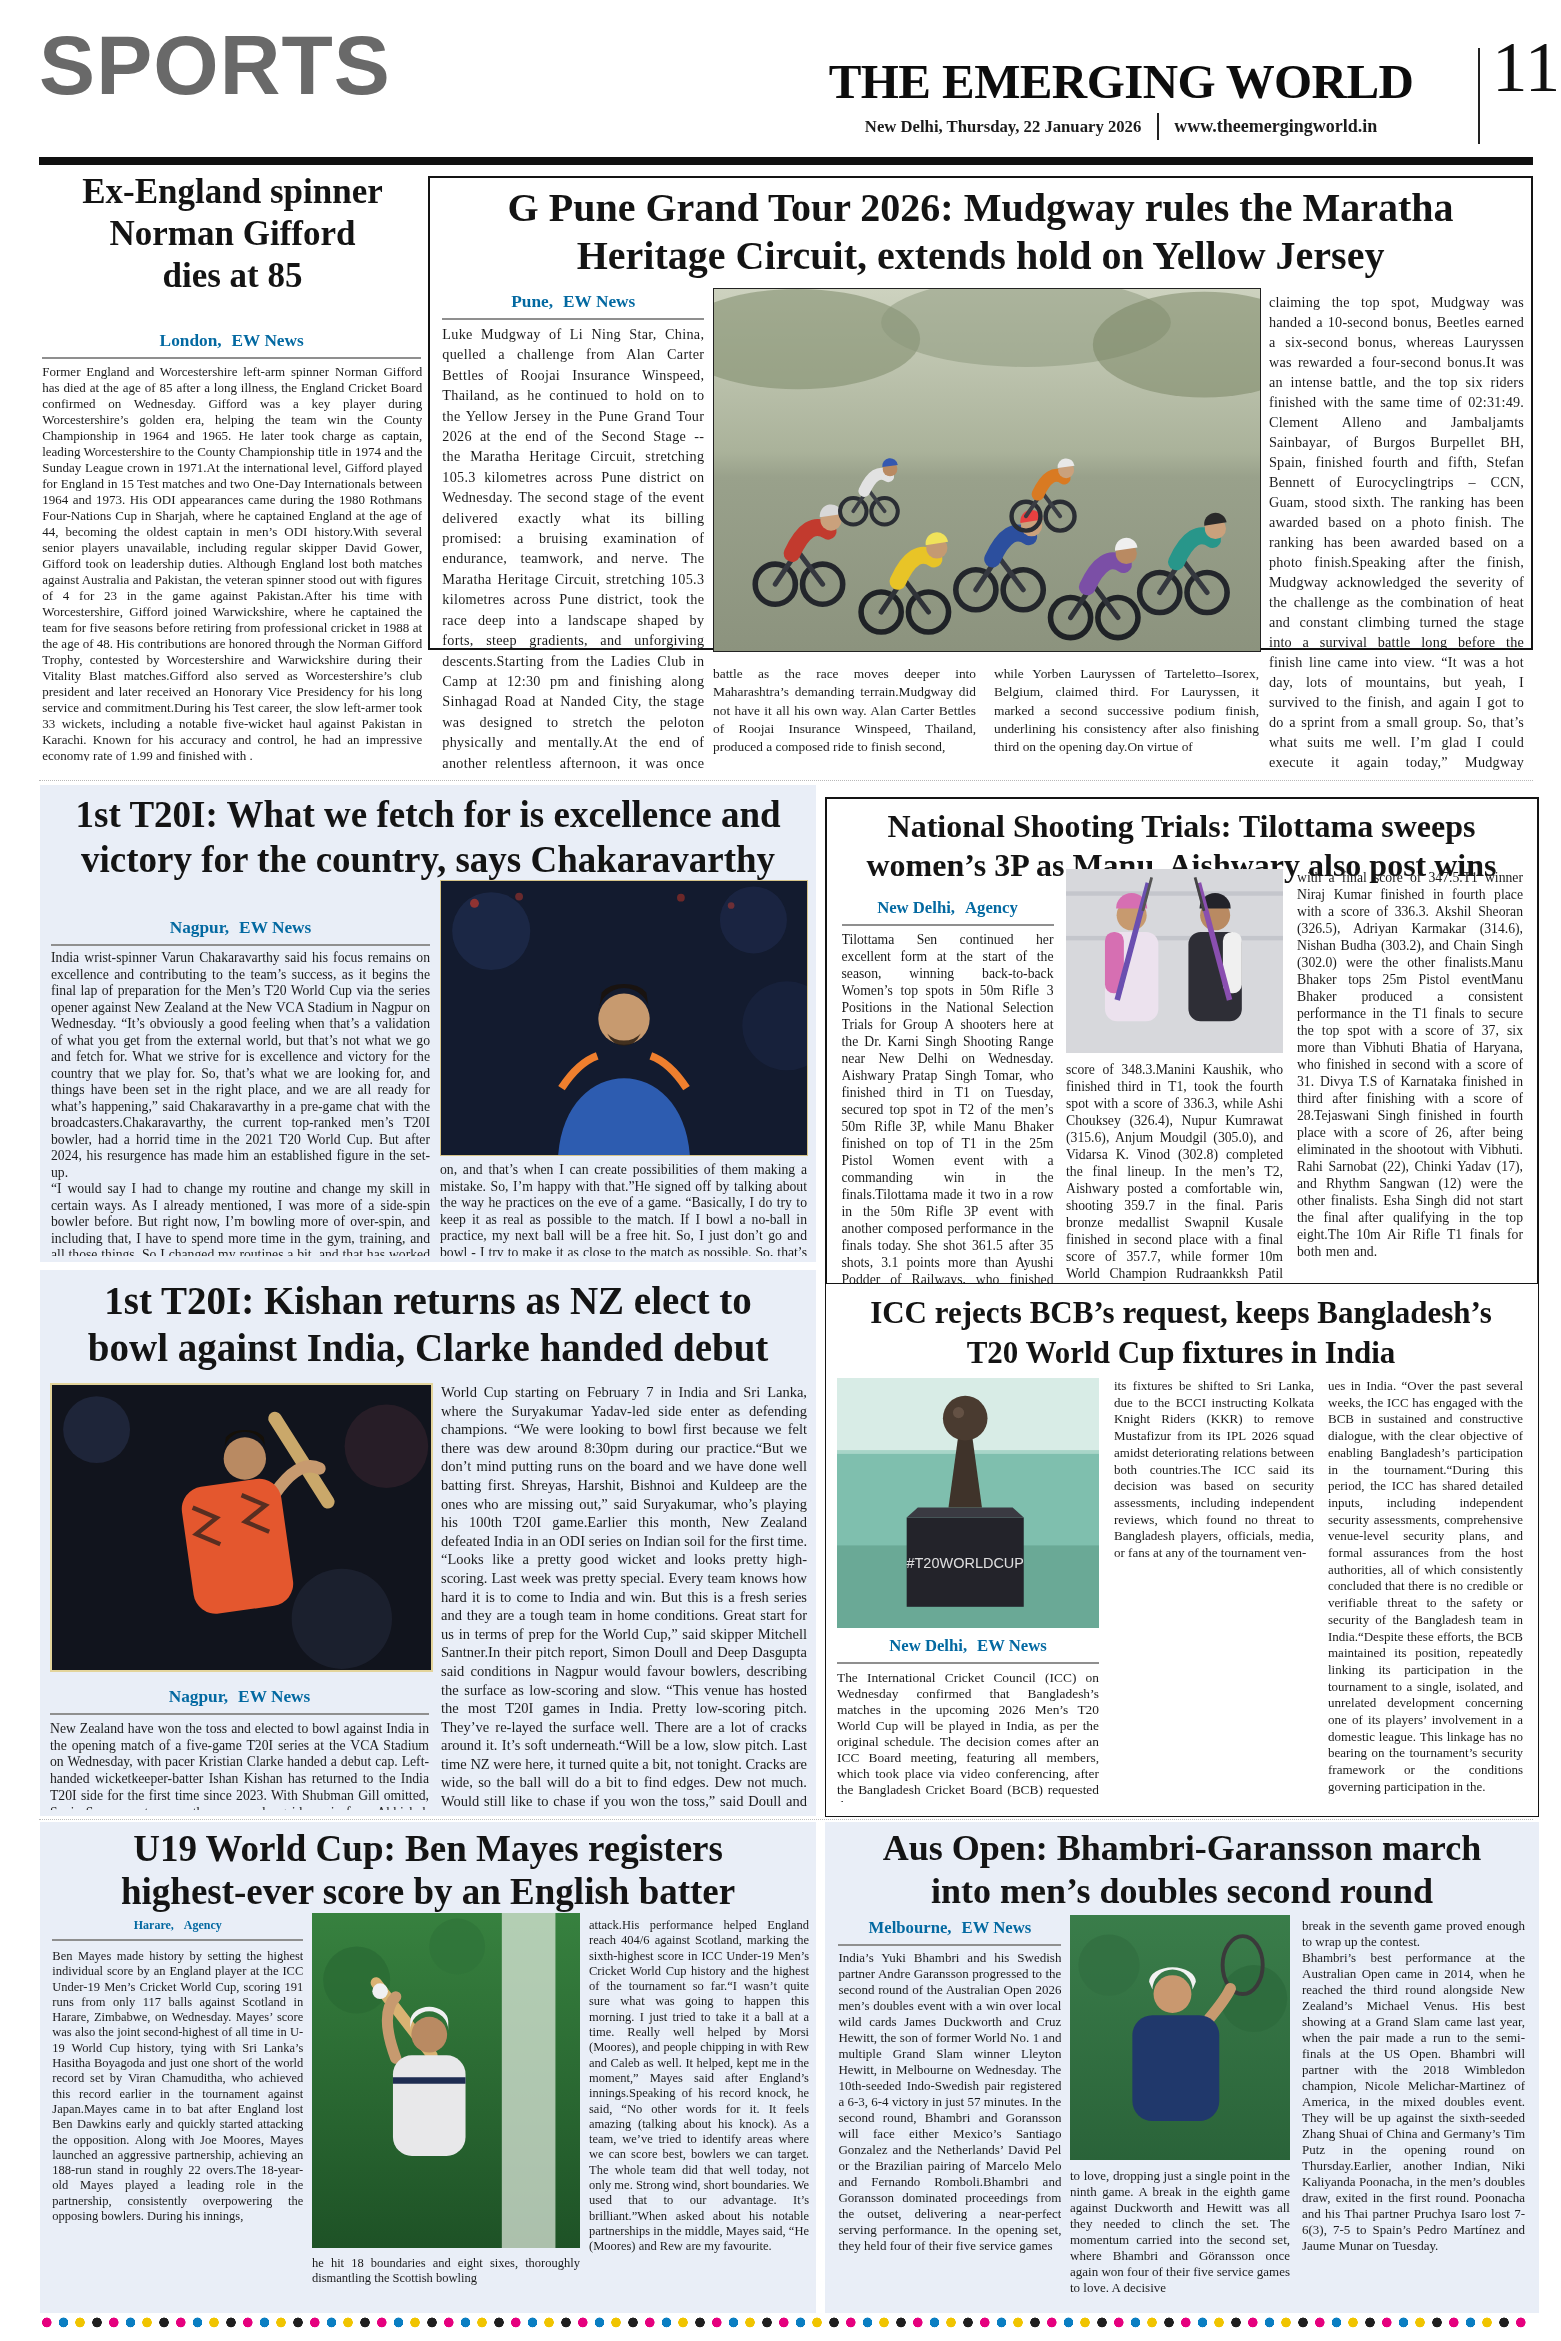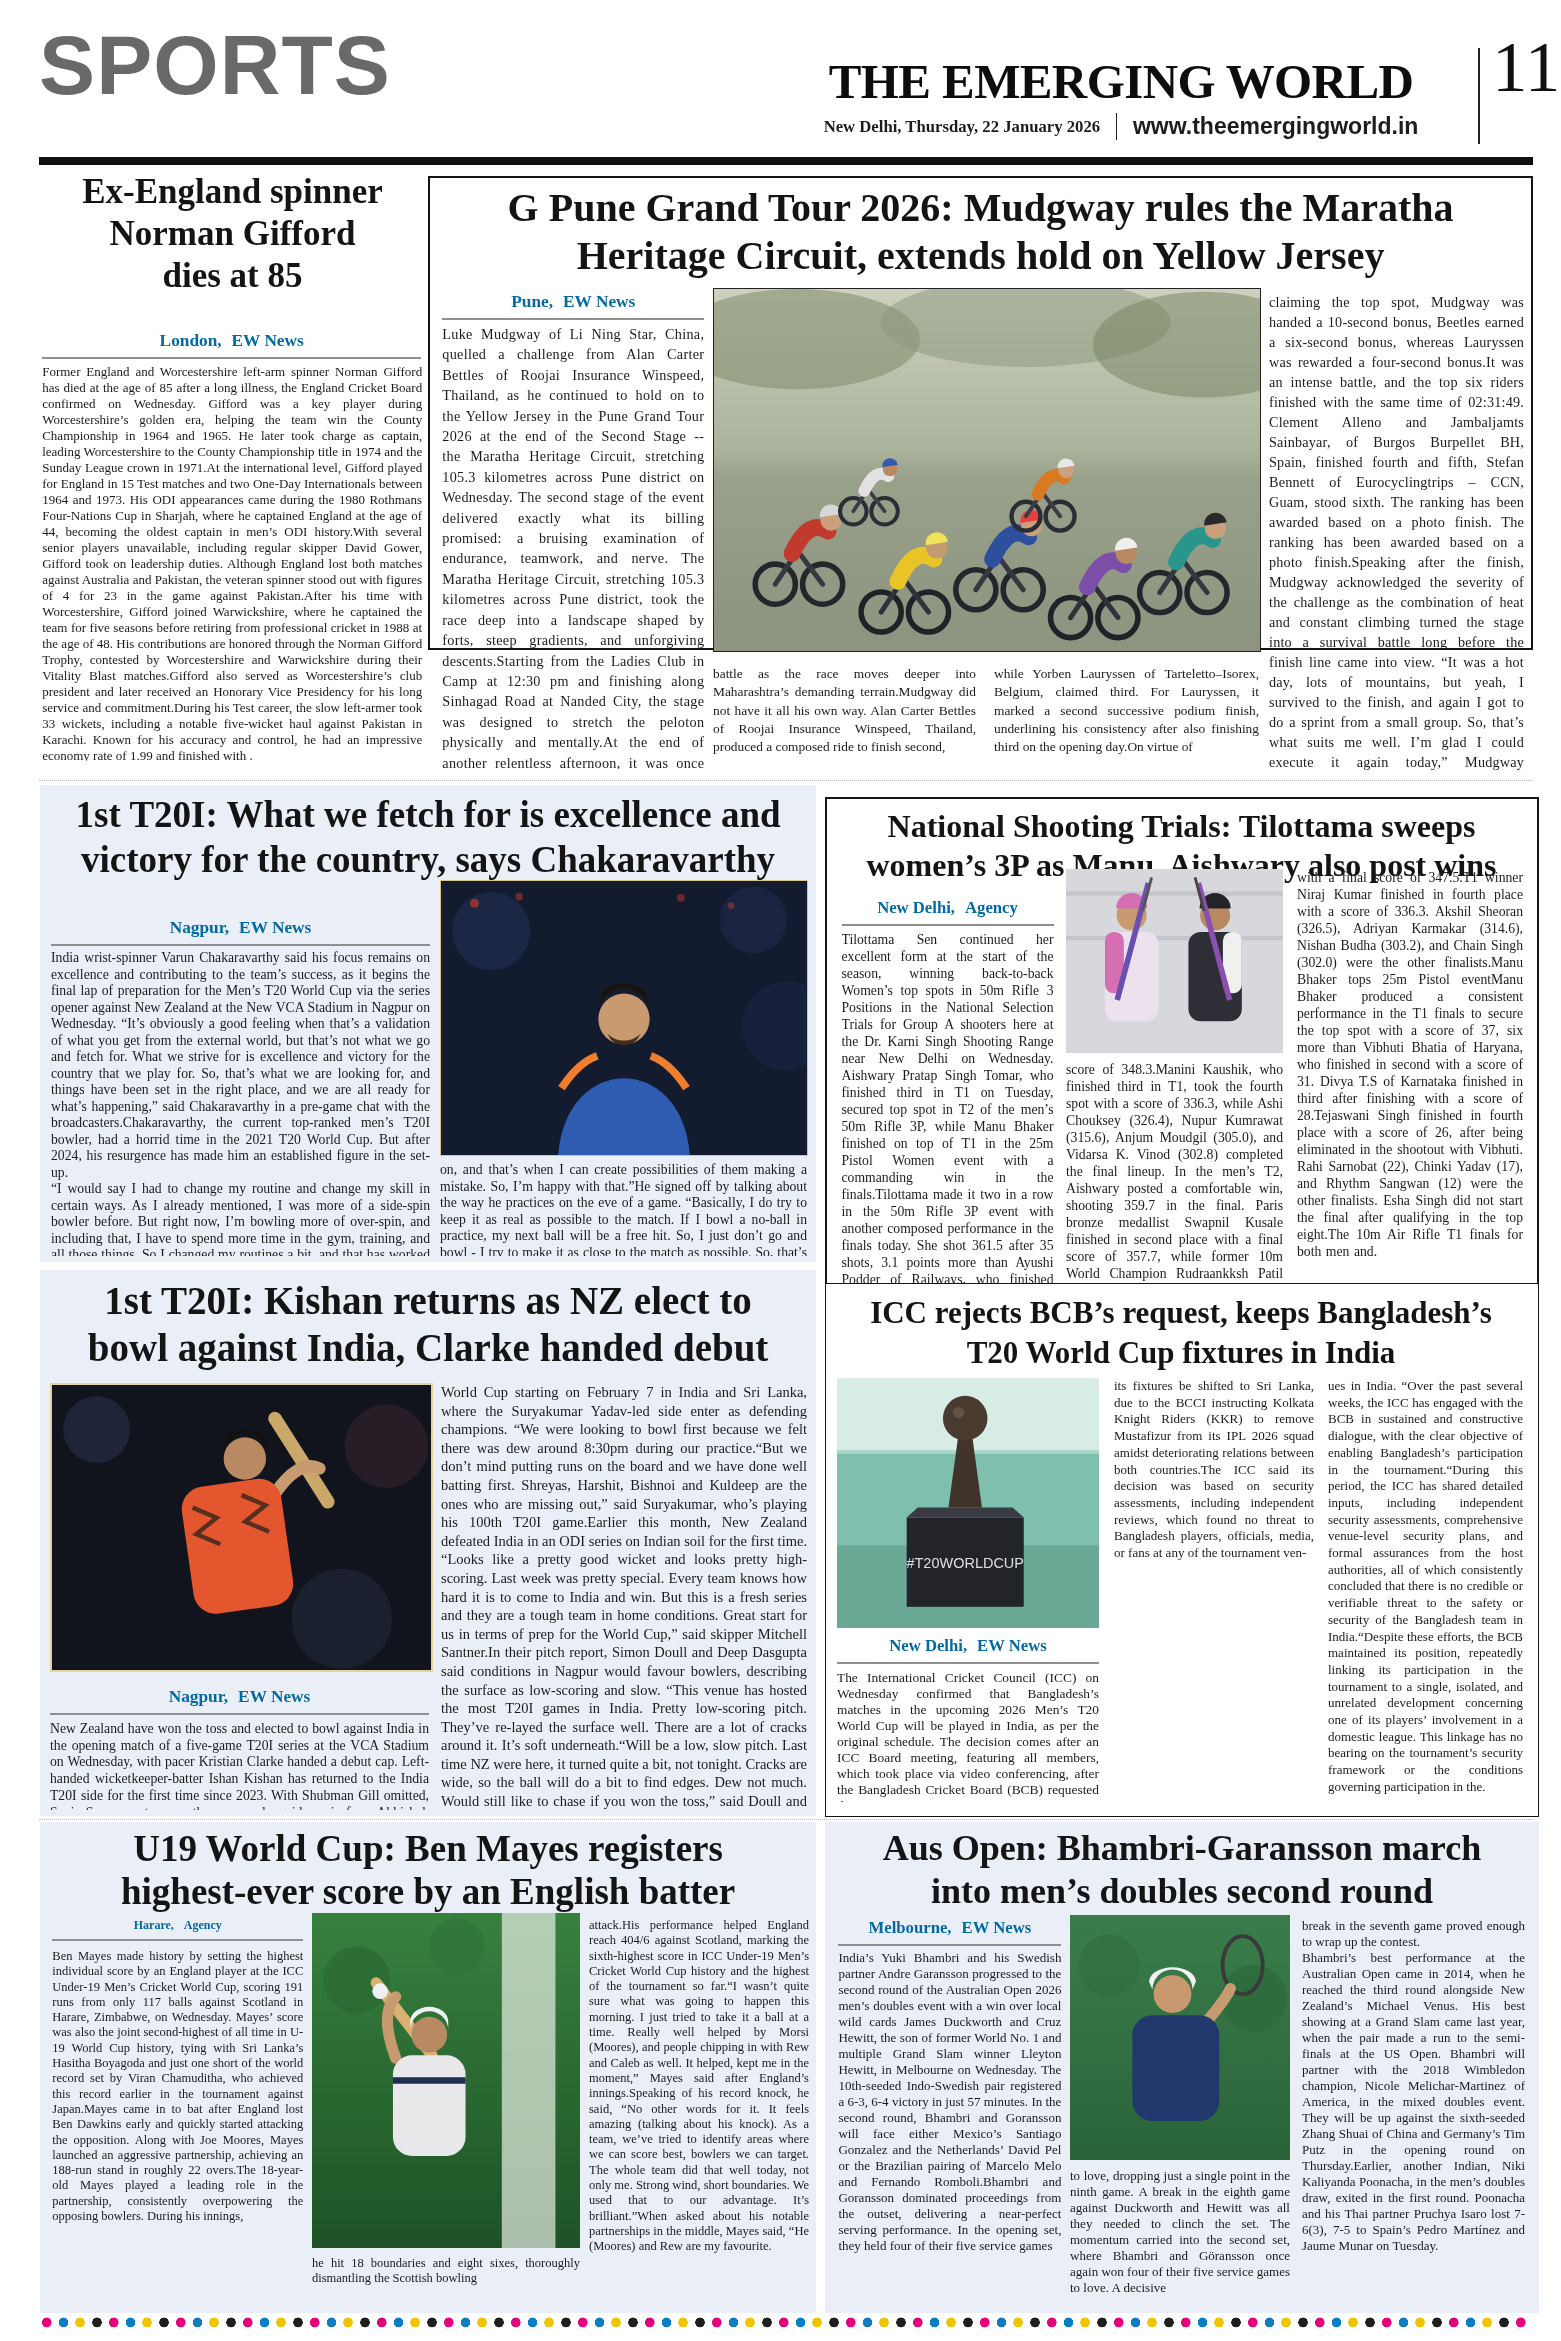--- a/index.html
+++ b/index.html
@@ -18,21 +18,21 @@
   .photo svg{display:block;width:100%;height:100%;}
   .dotted-sep{border-top:1.7px dotted #b8b8b8;height:0;}
   
   .sports-title{font-family:"Liberation Sans","DejaVu Sans",sans-serif;font-weight:bold;
                 font-size:84px;color:#696969;letter-spacing:1.1px;line-height:1;}
   .masthead{text-align:center;}
   .masthead-title{font-size:49px;font-weight:bold;letter-spacing:-0.6px;line-height:1.05;color:#0d0d0d;}
   .masthead-sub{display:flex;justify-content:center;align-items:center;gap:15.6px;margin-top:5.6px;}
   .masthead-date{font-size:16.7px;font-weight:bold;}
   .masthead-divider{width:1.7px;height:27px;background:#222;}
-  .masthead-site{font-size:23px;font-weight:bold;font-family:Liberation Sans, sans-serif;}
+  .masthead-site{font-size:18px;font-weight:bold;font-family:Liberation Serif, serif;}
   .page-num{font-size:71px;line-height:1;color:#101010;}
   .pagenum-rule{width:1.7px;background:#222;}
   .black-bar{background:#101010;}
   
   .t-gifford{font-size:13px;line-height:16px;}
   .t-cyc1{font-size:14.2px;line-height:20.4px;letter-spacing:0.3px;word-spacing:1.7px;}
   .t-cyc2{font-size:13.4px;line-height:18.3px;}
   .t-cyc3{font-size:14.2px;line-height:20px;letter-spacing:0.2px;word-spacing:1.1px;}
   .t-chak{font-size:13.7px;line-height:16.5px;}
   .t-shoot{font-size:13.7px;line-height:17px;word-spacing:1.1px;}

